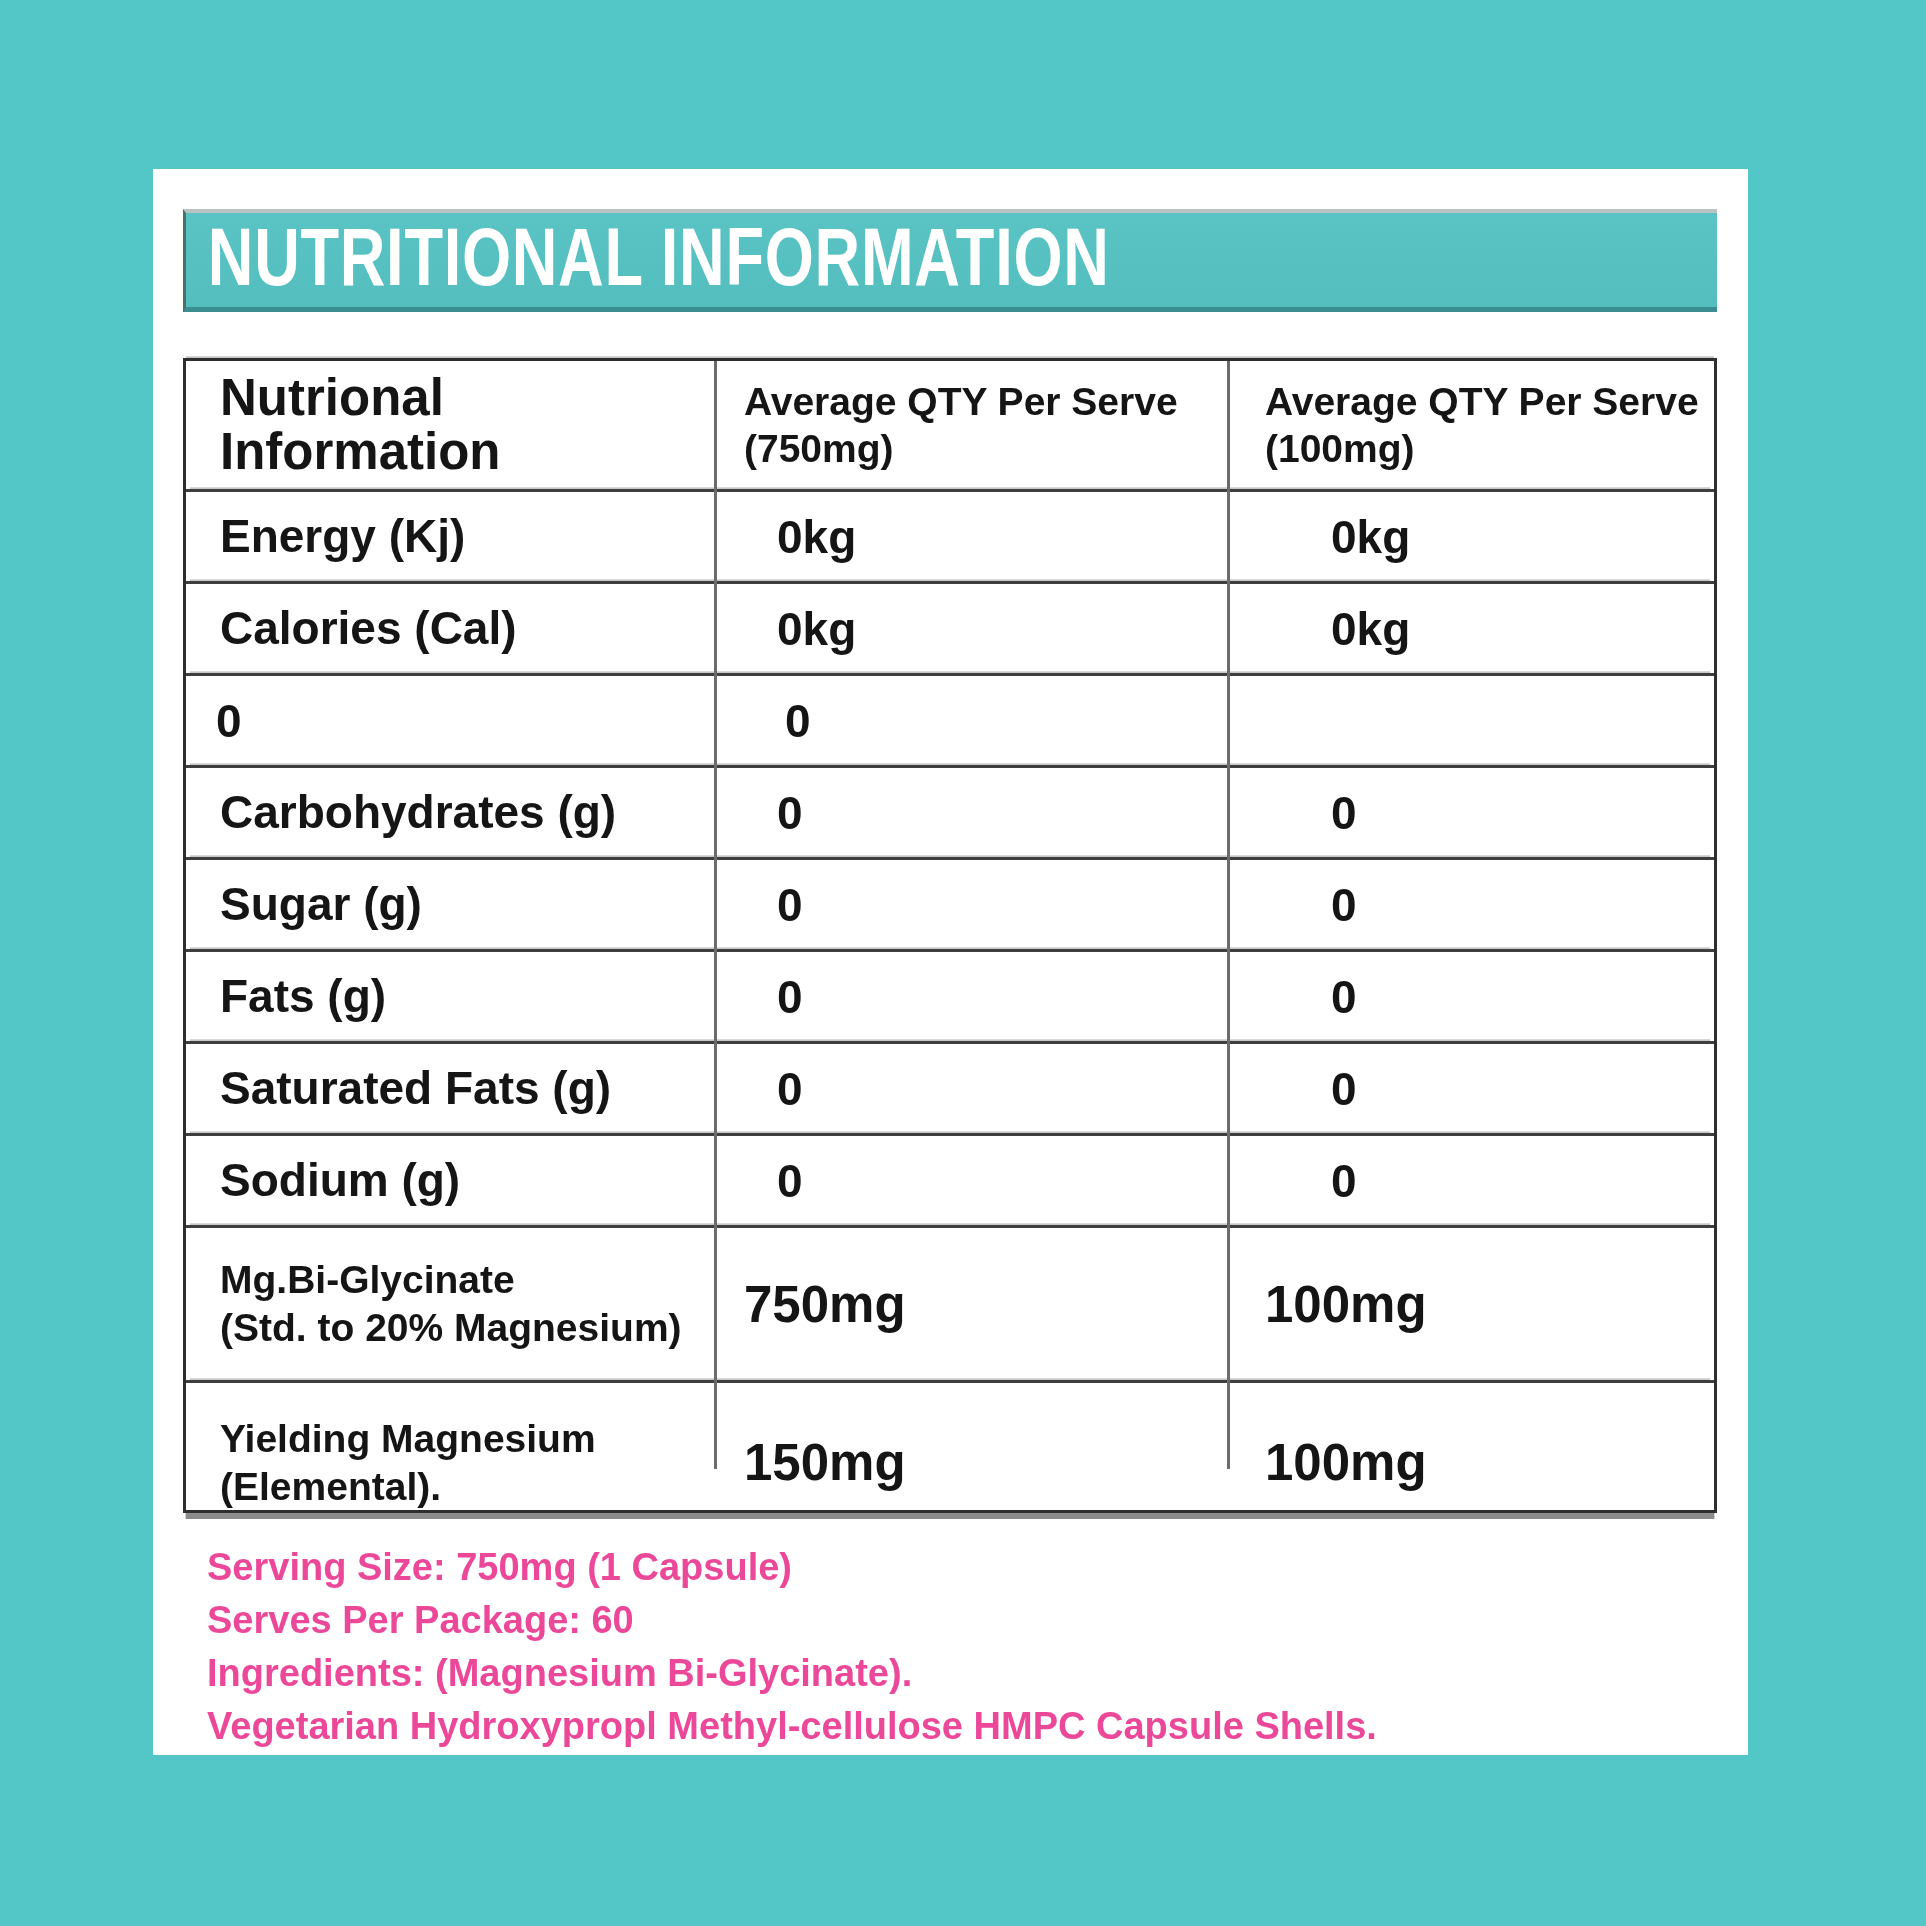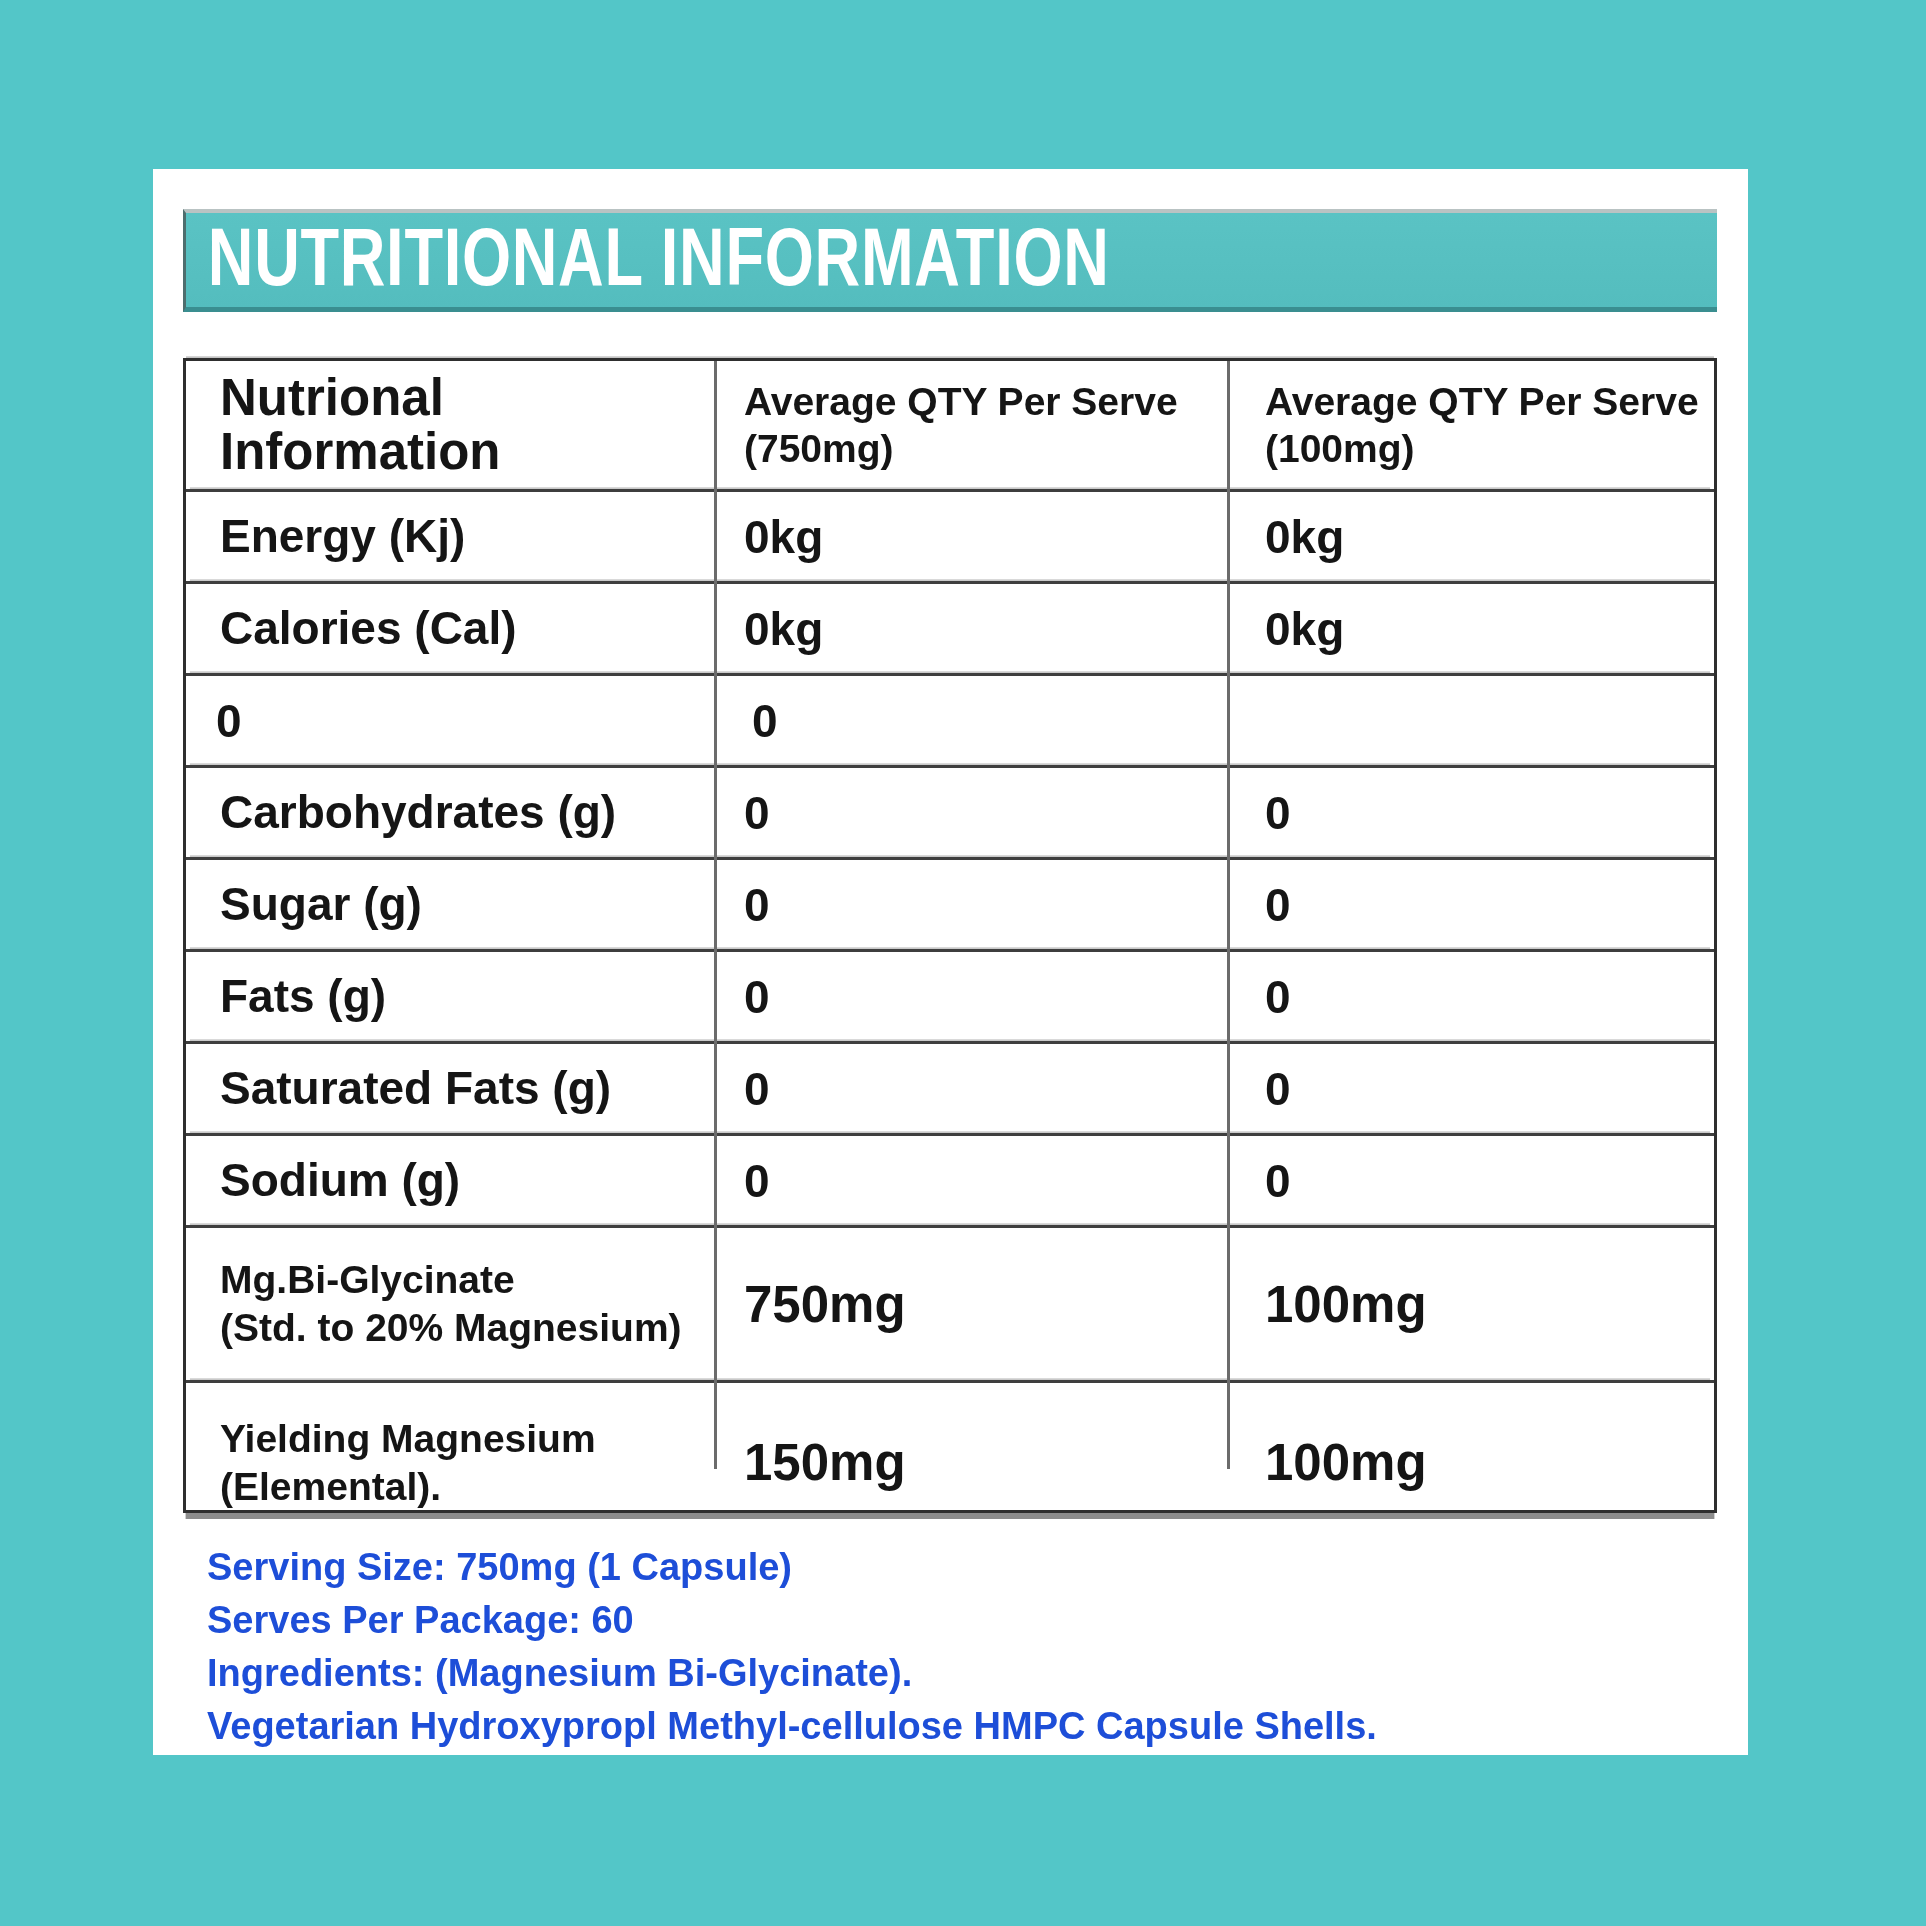--- a/index.html
+++ b/index.html
@@ -30,21 +30,21 @@
   }
   
   .ntable{
     position:absolute;left:30px;top:189px;width:1534px;height:1155px;
     box-sizing:border-box;border:3px solid #2e2e2e;background:#ffffff;
     box-shadow:0 -4.7px 0 -3px #c4c4c4, 0 8.6px 0 -2.6px #8c8c8c;
   }
   .row{display:grid;grid-template-columns:528px 513px 488px;}
   .row + .row{border-top:3.9px solid #3e3e3e;box-shadow:0 -5.6px 0 -3.9px #c9c9c9;}
   .row-h{height:128px;}
-  .row-std{height:89px;}
+  .row-std{height:89px;gap:33px;}
   .row-t1{height:152px;}
   .row-t2{height:159px;}
   .cell{display:flex;align-items:center;box-sizing:border-box;color:#151515;margin-left:8px;}
   .c1{padding-left:26px;}
   .c2{padding-left:22px;}
   .c3{padding-left:30px;}
   .l1,.l2{display:block;}
   
   .row-h .c1 .l1,.row-h .c1 .l2{font-size:51px;line-height:54px;font-weight:bold;}
   .row-h .c2 .l1,.row-h .c2 .l2,
@@ -55,21 +55,21 @@
   
   .small-label .l1,.small-label .l2{font-size:39px;line-height:48px;font-weight:bold;}
   .small-label .val{font-size:51px;font-weight:bold;}
   
   .vsep{position:absolute;top:0;width:3px;background:#6b6b6b;}
   .vsep1{left:528px;bottom:41px;}
   .vsep2{left:1041px;bottom:41px;}
   
   .footer{
     position:absolute;left:54px;top:1372px;width:1455px;
-    color:#1d4ed8;font-weight:bold;font-size:38px;line-height:53px;
+    color:#ec4899;font-weight:bold;font-size:38px;line-height:53px;
   }
 </style>
 </head>
 <body>
 
 <div class="card">
 
   <div class="banner">
     <span class="banner-title">NUTRITIONAL INFORMATION</span>
   </div>

